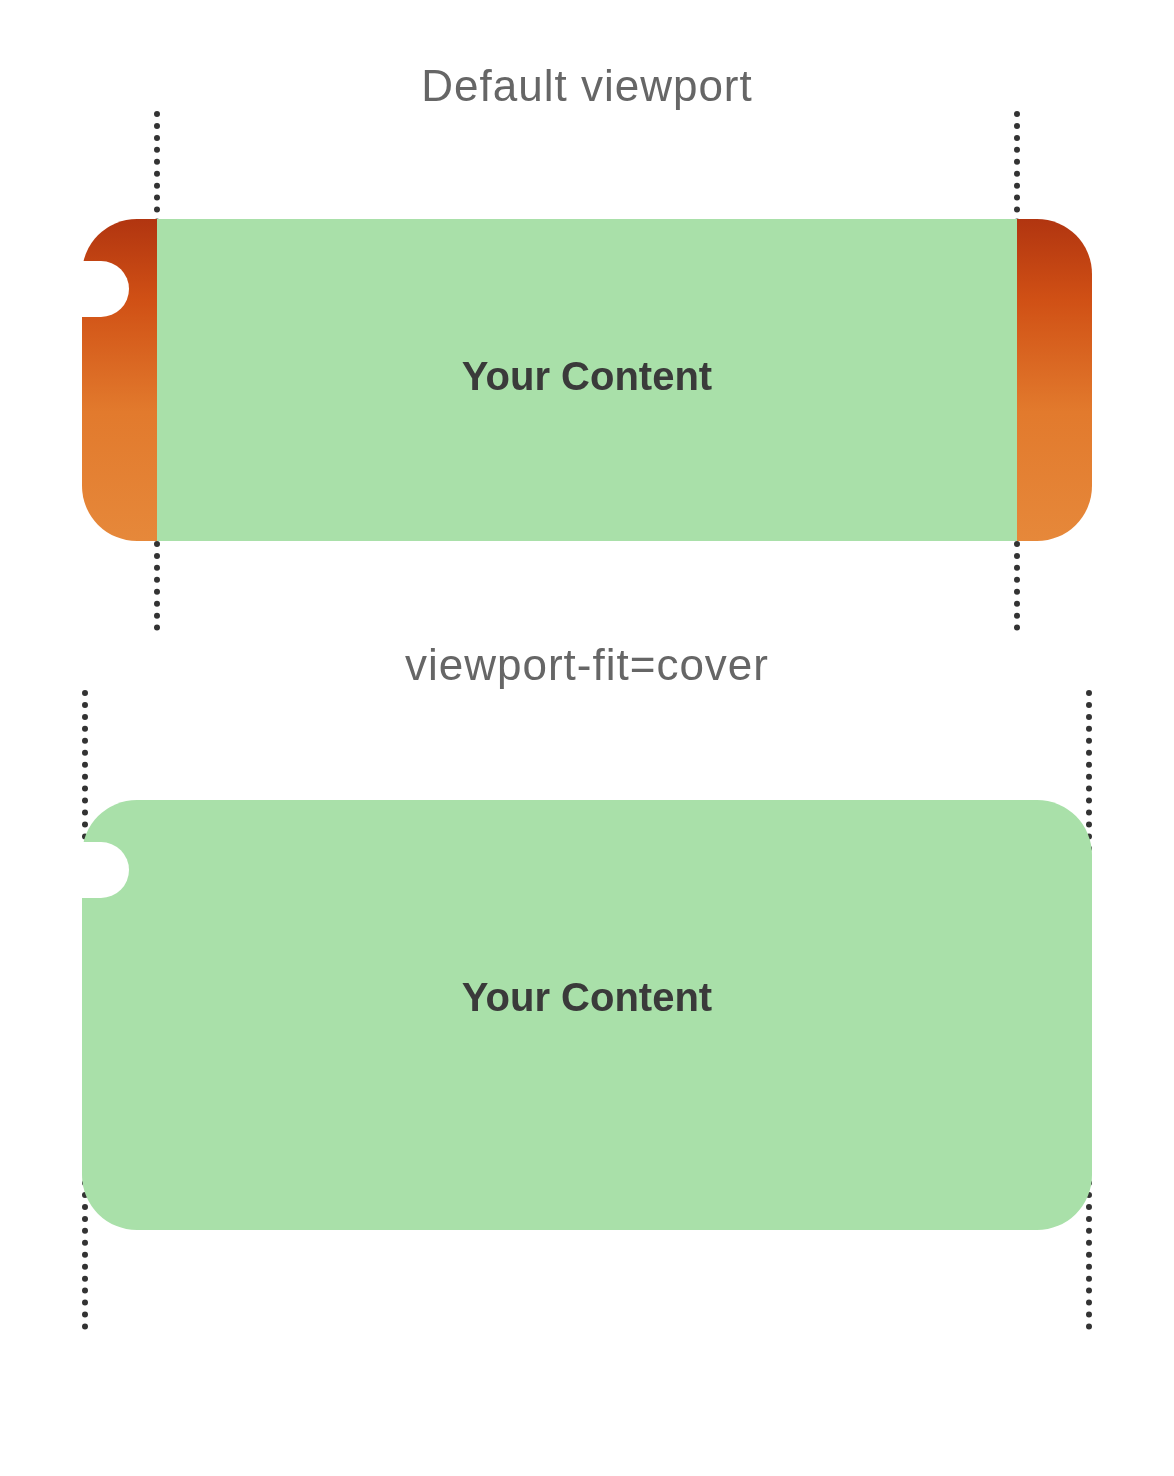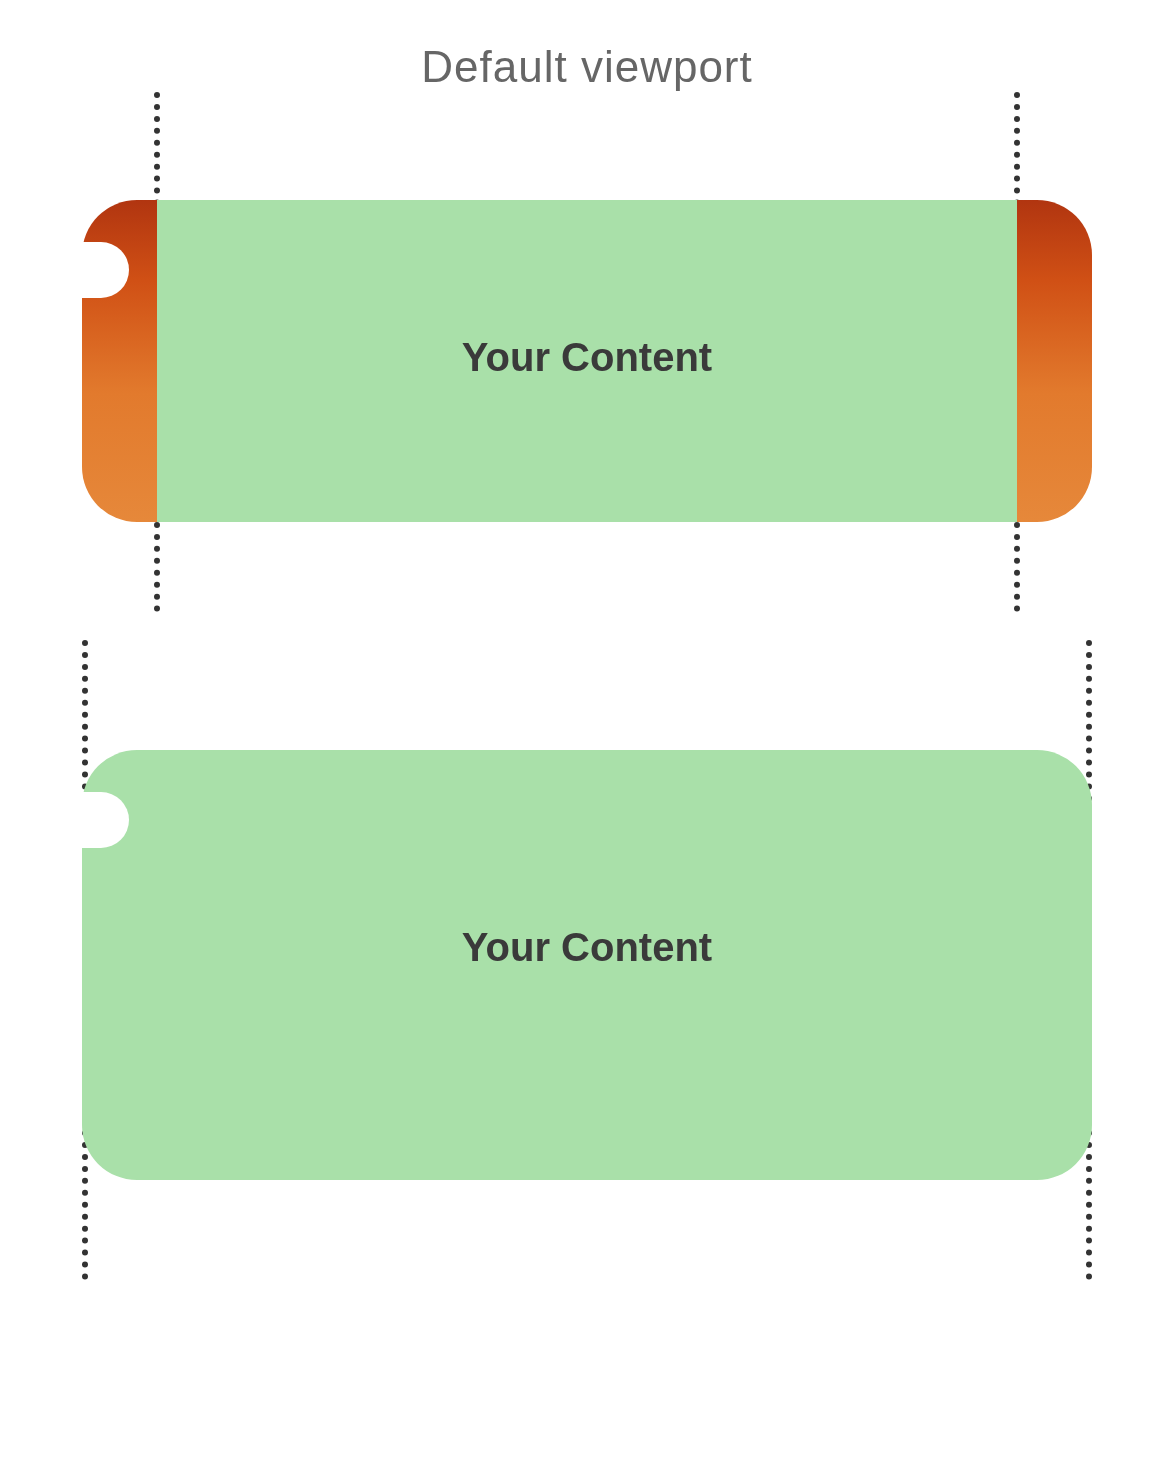--- a/index.html
+++ b/index.html
@@ -35,21 +35,21 @@
       width: 1010px;
     }
     
     .dotted-line {
       position: absolute;
       width: 0;
       border-left: 6px dotted #333;
     }
     
     
-    .section1 { top: 42px; }
+    .section1 { top: 61px; }
     .section1 .phone-area { height: 520px; }
     .section1 .dotted-left { left: 72px; top: 0; height: 520px; }
     .section1 .dotted-right { left: 932px; top: 0; height: 520px; }
     
     .phone-body {
       position: absolute;
       left: 0;
       top: 108px;
       width: 1010px;
       height: 322px;
@@ -139,20 +139,21 @@
     <div class="phone-body">
       <div class="notch"></div>
       <div class="phone-inner-default">
         <div class="content-label">Your Content</div>
       </div>
     </div>
   </div>
 </div>
 
 <div class="diagram-section section2">
+  <div class="section-title">viewport-fit=cover</div>
   <div class="phone-area">
     <div class="dotted-line dotted-left2"></div>
     <div class="dotted-line dotted-right2"></div>
     <div class="phone-body-cover">
       <div class="notch2"></div>
       <div class="content-label2">Your Content</div>
     </div>
   </div>
 </div>
 

